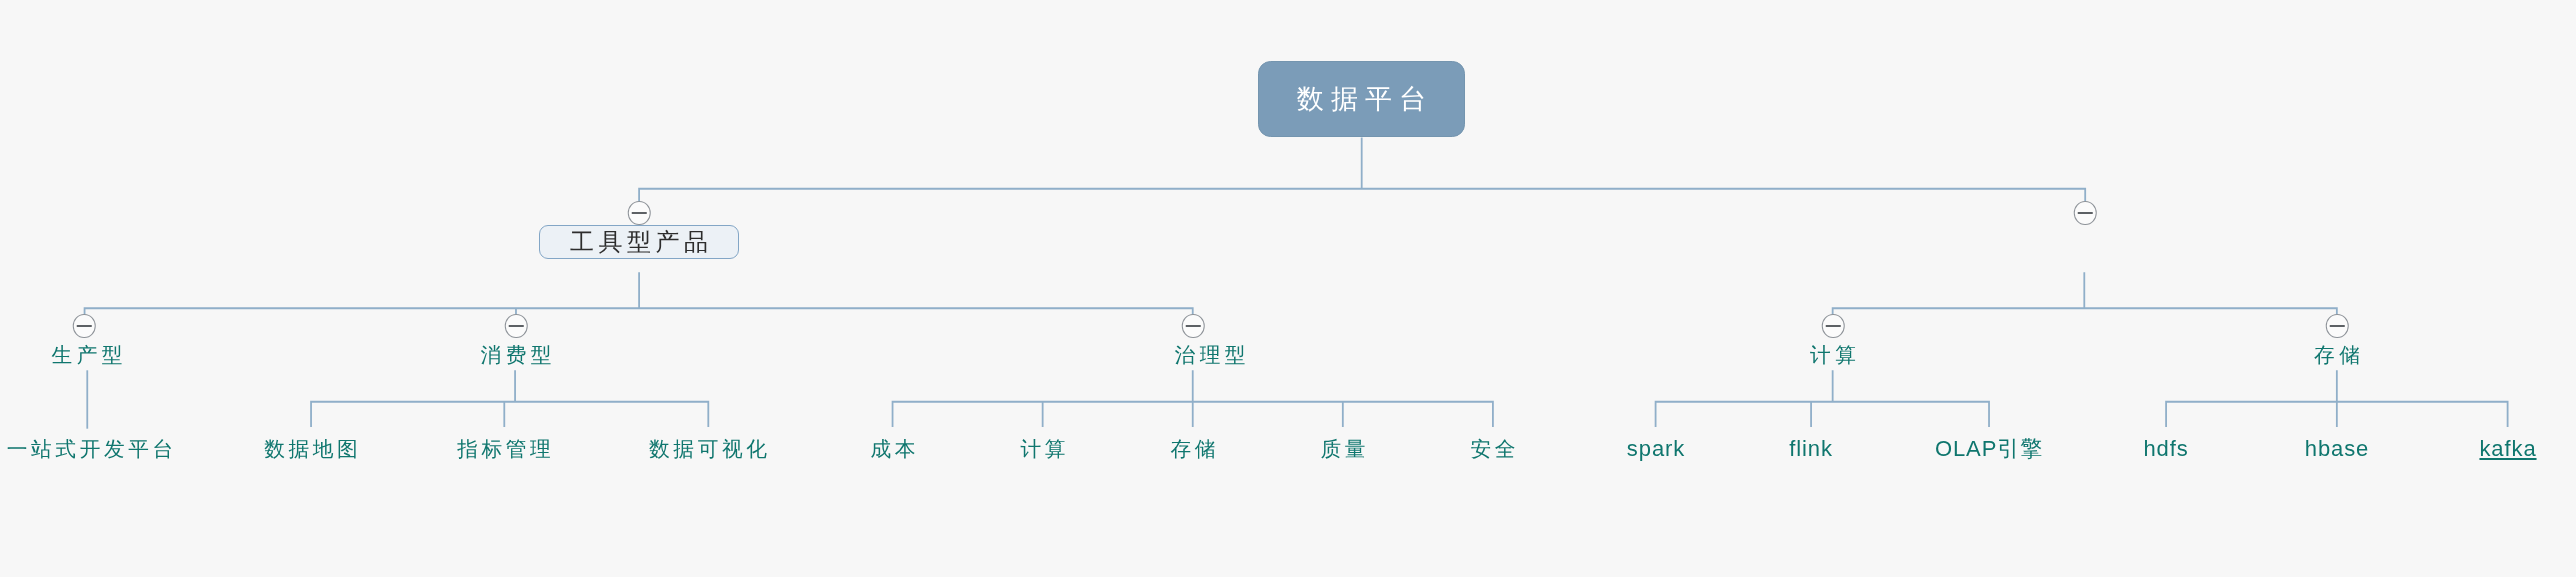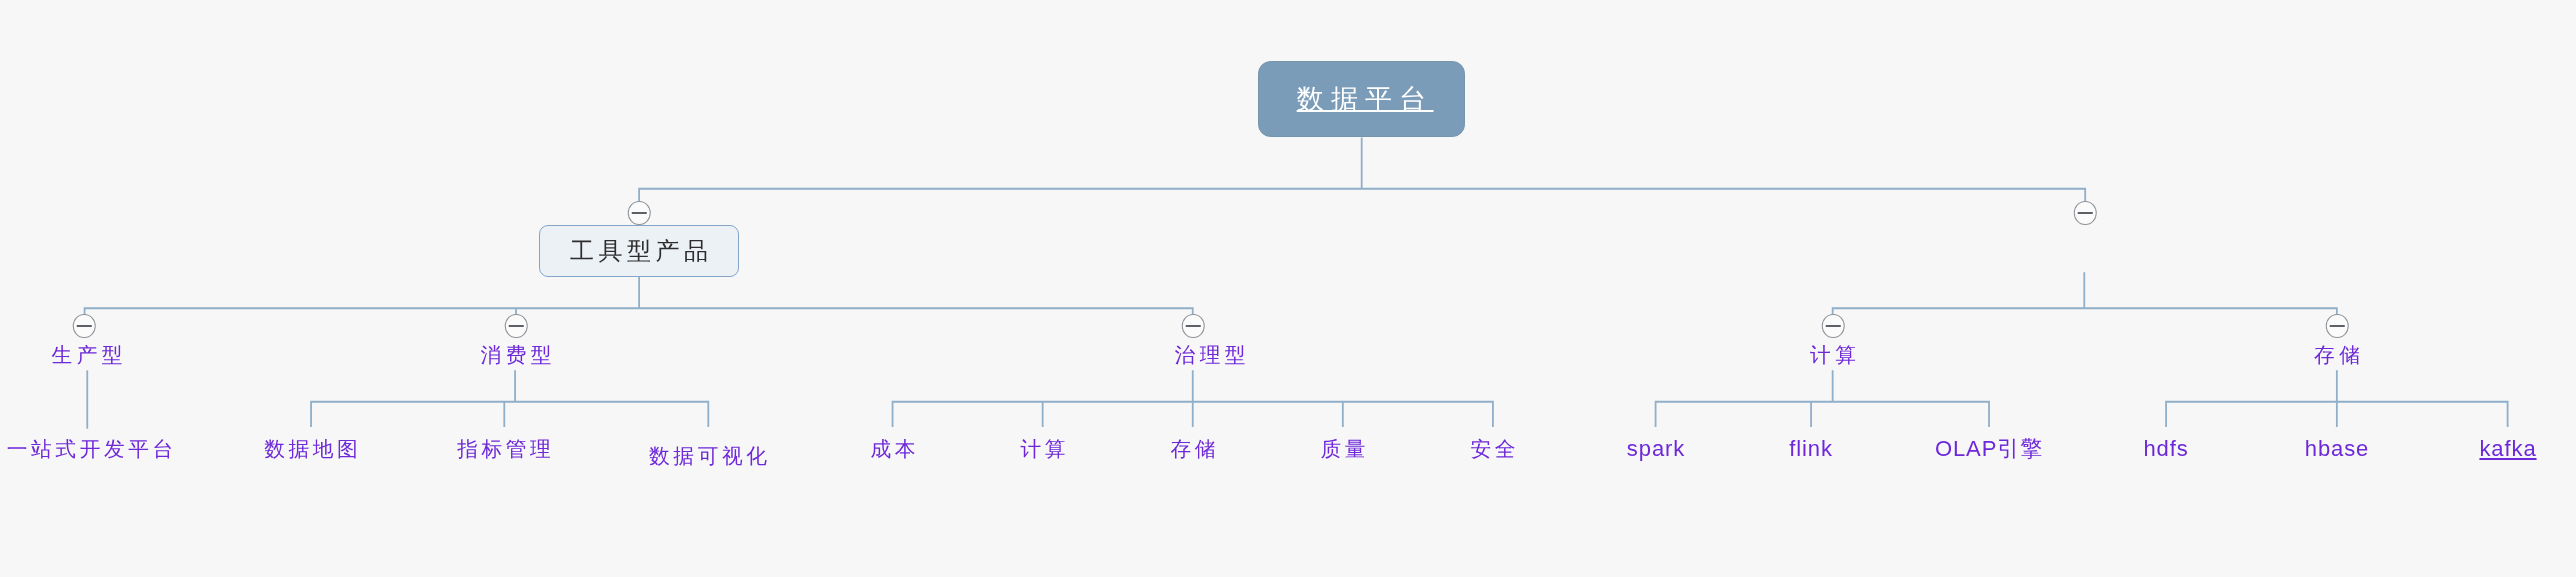--- a/index.html
+++ b/index.html
@@ -10,32 +10,32 @@
   }
   .canvas{position:relative;width:2576px;height:577px;background:#f7f7f7;}
   .links{position:absolute;left:0;top:0;}
   .node{
     position:absolute;display:flex;align-items:center;justify-content:center;
     box-sizing:border-box;white-space:nowrap;
   }
   .root-box{
     left:1258px;top:61px;width:207px;height:76px;
     background:#7b9cb8;color:#ffffff;border:0.9px solid #7495af;
-    border-radius:12.6px;font-size:27px;letter-spacing:7.2px;text-indent:7.2px;text-decoration:underline;
+    border-radius:12.6px;font-size:27px;letter-spacing:7.2px;text-indent:7.2px;
   }
   .branch-box{
-    top:225px;width:200px;height:52px;
+    top:225px;width:200px;height:34px;
     background:#ecf1f6;color:#2d2d2d;border:1.8px solid #83a6c6;
     border-radius:9px;font-size:24px;letter-spacing:4.5px;text-indent:4.5px;
   }
   .branch-left{left:539px;}
   .branch-right{left:1985px;}
   .txt{
     position:absolute;transform:translateX(-50%);
-    color:#6d28d9;height:25px;line-height:25px;
+    color:#0f766e;height:25px;line-height:25px;
   }
   .lvl3{top:342px;font-size:20.7px;letter-spacing:4.5px;text-indent:4.5px;}
   .leaf{top:436px;font-size:20.7px;letter-spacing:3.6px;text-indent:3.6px;}
   .leaf-latin{top:436px;font-size:22px;letter-spacing:0.9px;}
   .collapse{
     position:absolute;width:22.5px;height:24px;box-sizing:border-box;
     border:1.8px solid #8e9399;border-radius:50%;background:#fbfbfb;
     transform:translate(-50%,-50%);cursor:pointer;
   }
   .collapse::after{
@@ -79,21 +79,21 @@
 
   <div class="txt lvl3" style="left:87px;">生产型</div>
   <div class="txt lvl3" style="left:516px;">消费型</div>
   <div class="txt lvl3" style="left:1193px;margin-left:17px;">治理型</div>
   <div class="txt lvl3" style="left:1833px;">计算</div>
   <div class="txt lvl3" style="left:2337px;">存储</div>
 
   <div class="txt leaf" style="left:90px;">一站式开发平台</div>
   <div class="txt leaf" style="left:311px;">数据地图</div>
   <div class="txt leaf" style="left:504px;">指标管理</div>
-  <div class="txt leaf" style="left:708px;margin-top:7px;">数据可视化</div>
+  <div class="txt leaf" style="left:708px;">数据可视化</div>
   <div class="txt leaf" style="left:893px;">成本</div>
   <div class="txt leaf" style="left:1043px;">计算</div>
   <div class="txt leaf" style="left:1193px;">存储</div>
   <div class="txt leaf" style="left:1343px;">质量</div>
   <div class="txt leaf" style="left:1493px;">安全</div>
   <div class="txt leaf-latin txt" style="left:1656px;">spark</div>
   <div class="txt leaf-latin txt" style="left:1811px;">flink</div>
   <div class="txt leaf-latin txt" style="left:1989px;">OLAP引擎</div>
   <div class="txt leaf-latin txt" style="left:2166px;">hdfs</div>
   <div class="txt leaf-latin txt" style="left:2337px;">hbase</div>

